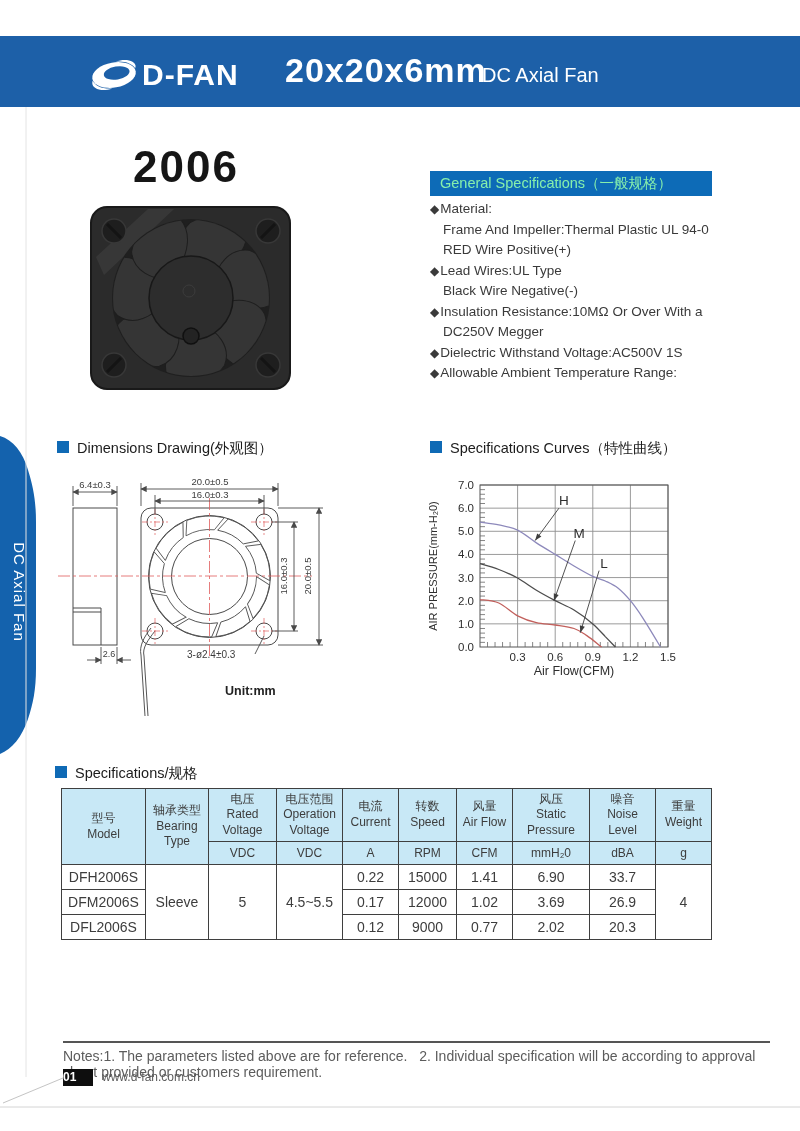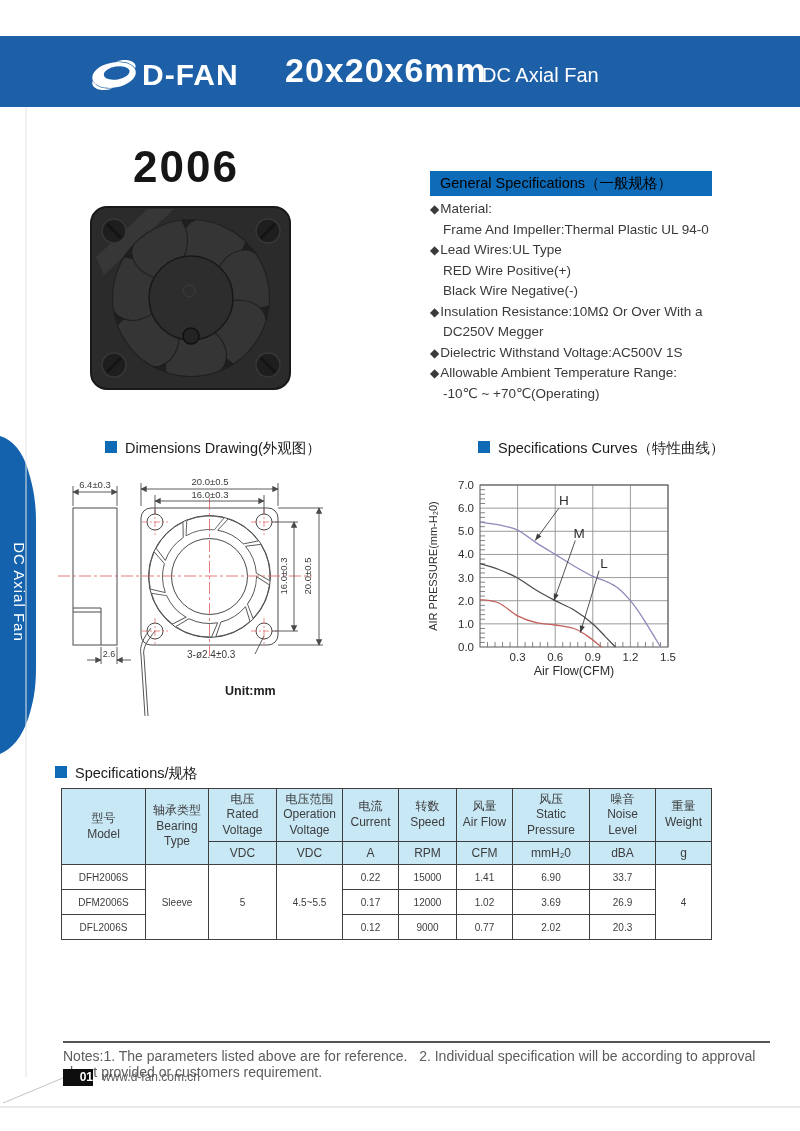--- a/index.html
+++ b/index.html
@@ -13,47 +13,47 @@
   .page-title{left:285px;top:51px;color:#fff;font-size:34px;font-weight:700;letter-spacing:1px;}
   .page-subtitle{left:482px;top:64px;color:#fff;font-size:20px;font-weight:500;}
 
   
   .tab-label{left:-61px;top:582px;width:160px;height:20px;transform:rotate(90deg);
     color:#fff;font-size:15px;letter-spacing:1px;text-align:center;line-height:20px;}
 
   .model-heading{left:133px;top:142px;font-size:44px;font-weight:600;color:#161616;letter-spacing:2px;}
 
   
-  .gs-header{left:430px;top:171px;width:282px;height:25px;background:#0d6bb7;color:#000000;
+  .gs-header{left:430px;top:171px;width:282px;height:25px;background:#0d6bb7;color:#86efac;
     font-size:14.5px;line-height:25px;padding-left:10px;box-sizing:border-box;}
   .gs-list{left:430px;top:199px;width:350px;font-size:13.5px;color:#3a3a3a;}
   .gs-line{line-height:20.5px;white-space:nowrap;}
   .gs-line .indent{padding-left:13px;}
   .gs-bullet{margin-right:1px;font-size:12px;}
 
   
-  .sec-title{top:439px;font-size:14.5px;color:#1c1c1c;font-weight:500;margin-left:48px;}
+  .sec-title{top:439px;font-size:14.5px;color:#1c1c1c;font-weight:500;}
   .sec-title .marker{display:inline-block;width:12px;height:12px;background:#0f6ab5;margin-right:8px;}
   .spec-sec-title{left:55px;top:764px;font-size:14.5px;color:#1c1c1c;font-weight:500;}
 
   
   .spec-table{left:61px;top:788px;border-collapse:collapse;table-layout:fixed;width:650px;
     font-size:12px;color:#3d3d3d;}
   .spec-table th,.spec-table td{border:1px solid #3f3f3f;text-align:center;vertical-align:middle;
     padding:1px 2px;font-weight:normal;}
   .spec-table th{background:#c8e8f6;}
   .spec-table .hmain{height:50px;line-height:1.3;}
   .spec-table .hunit{height:20px;}
-  .spec-table td{height:22px;font-size:10px;}
+  .spec-table td{height:22px;font-size:14px;}
 
   
   .foot-rule{left:63px;top:1041px;width:707px;height:2px;background:#555;}
   .foot-notes{left:63px;top:1048px;width:710px;font-size:14px;color:#5c5c5c;white-space:pre-wrap;}
   .page-badge{left:63px;top:1069px;width:30px;height:17px;background:#0e0e0e;color:#fff;
-    font-size:12px;font-weight:bold;text-align:right;line-height:17px;}
+    font-size:12px;font-weight:bold;text-align:left;line-height:17px;}
   .website{left:102px;top:1070px;font-size:12px;color:#5c5c5c;}
 
   svg text{font-family:"Liberation Sans","DejaVu Sans",sans-serif;}
 </style>
 </head>
 <body>
 
 <div class="page">
 
   <div class="abs hdr-bar">
@@ -109,28 +109,27 @@
         <line x1="173" y1="35" x2="187" y2="21"></line>
       <line x1="19" y1="169" x2="33" y2="155"></line>
         <line x1="173" y1="155" x2="187" y2="169"></line>
     </g>
   </svg>
 
   <div class="abs gs-header">General Specifications（一般规格）</div>
   <div class="abs gs-list" id="gs-list">
       <div class="gs-line"><span class="gs-bullet">◆</span><span>Material:</span></div>
       <div class="gs-line"><span class="indent">Frame And Impeller:Thermal Plastic UL 94-0</span></div>
+      <div class="gs-line"><span class="indent">RED Wire Positive(+)</span></div>
       <div class="gs-line"><span class="gs-bullet">◆</span><span>Lead Wires:UL Type</span></div>
-      <div class="gs-line"><span class="indent">RED Wire Positive(+)</span></div>
       <div class="gs-line"><span class="indent">Black Wire Negative(-)</span></div>
       <div class="gs-line"><span class="gs-bullet">◆</span><span>Insulation Resistance:10MΩ Or Over With a</span></div>
       <div class="gs-line"><span class="indent">DC250V Megger</span></div>
       <div class="gs-line"><span class="gs-bullet">◆</span><span>Dielectric Withstand Voltage:AC500V 1S</span></div>
       <div class="gs-line"><span class="gs-bullet">◆</span><span>Allowable Ambient Temperature Range:</span></div>
-      <div class="gs-line"><span class="indent">-10℃ ~ +70℃(Operating)</span></div>
     </div>
 
   <div class="abs sec-title" style="left:57px">
     <span class="marker"></span><span>Dimensions Drawing(外观图）</span>
   </div>
   <div class="abs sec-title" style="left:430px">
     <span class="marker"></span><span>Specifications Curves（特性曲线）</span>
   </div>
 
   <svg class="abs" style="left:50px;top:458px" width="340" height="275" viewBox="0 0 340 275">

